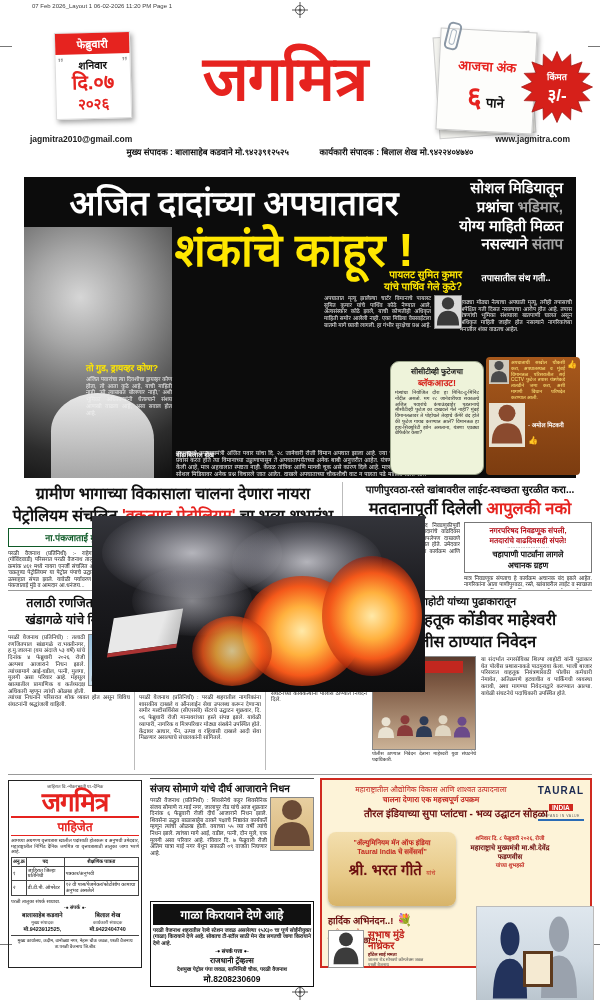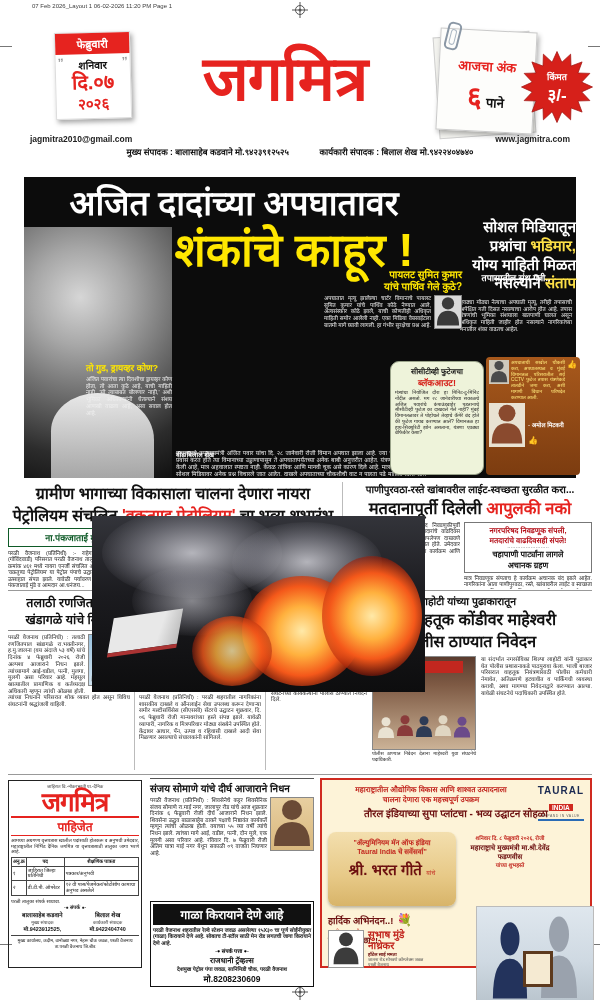--- a/index.html
+++ b/index.html
@@ -3,21 +3,21 @@
 <meta charset="utf-8">
 <style>
   html,body{margin:0;padding:0;background:#e9e9e9;}
   .page{position:relative;width:600px;height:1000px;background:#fff;margin:0 auto;
         font-family:"Liberation Sans","DejaVu Sans",sans-serif;overflow:hidden;}
   .abs{position:absolute;}
   .ctr{text-align:center;}
   .bt{font-size:6px;line-height:1.18;text-align:justify;color:#1c1c1c;}
   .btw{font-size:6px;line-height:1.2;text-align:justify;color:#efefef;}
   .red{color:#e6231f;}
-  .yellow{color:#fde047;}
+  .yellow{color:#a3a3a3;}
   
   .datebox{width:74px;background:#fff;box-shadow:2px 3px 5px rgba(0,0,0,.35);transform:rotate(-1.5deg);border:1px solid #ddd;}
   .datebox .mon{background:#e6231f;color:#fff;font-weight:700;font-size:11px;text-align:center;padding:3px 0;}
   .datebox .wk{font-weight:700;font-size:10.5px;text-align:center;color:#111;margin-top:4px;position:relative;}
   .datebox .wk::before{content:"\201D";color:#9a9a9a;position:absolute;left:2px;top:-3px;font-size:12px;}
   .datebox .wk::after{content:"\201D";color:#9a9a9a;position:absolute;right:2px;top:-3px;font-size:12px;}
   .datebox .dt{font-weight:800;font-size:20px;text-align:center;color:#e6231f;line-height:1.05;}
   .datebox .yr{font-weight:800;font-size:15px;text-align:center;color:#e6231f;padding-bottom:5px;}
   .masttitle{font-weight:800;color:#e6231f;font-size:62px;line-height:.95;letter-spacing:-1px;white-space:nowrap;}
   .tagline{font-weight:700;font-size:13.5px;color:#111;white-space:nowrap;}
@@ -138,21 +138,21 @@
       <div class="smoke" style="left:40px;top:50px;width:120px;height:70px;opacity:.7;"></div>
       <div class="fire1" style="left:150px;top:60px;width:120px;height:110px;"></div>
       <div class="fire1" style="left:230px;top:40px;width:100px;height:120px;"></div>
       <div class="fire1" style="left:100px;top:100px;width:80px;height:70px;opacity:.8;"></div>
       <div class="tail" style="left:18px;top:98px;"></div>
     </div>
 
     <div class="abs h-lead1 ctr" style="left:8px;top:2px;width:404px;z-index:3;">अजित दादांच्या अपघातावर</div>
     <div class="abs h-lead2 ctr" style="left:90px;top:40px;width:360px;z-index:3;">शंकांचे काहूर !</div>
 
-    <div class="abs sidehead" style="right:0;top:2px;width:152px;margin-top:39px;">
+    <div class="abs sidehead" style="right:13px;top:2px;width:152px;">
       <span>सोशल मिडियातून</span><br>
       <span>प्रश्नांचा </span><span class="yellow">भडिमार,</span><br>
       <span>योग्य माहिती मिळत</span><br>
       <span>नसल्याने </span><span class="yellow">संताप</span>
     </div>
 
     <div class="abs" style="right:4px;top:94px;width:112px;">
       <div class="ctr" style="color:#fff;font-weight:800;font-size:9px;margin-bottom:15px;">तपासातील संथ गती..</div>
       <div class="btw" style="font-size:5.6px;">एवढ्या मोठ्या नेत्याचा अपघाती मृत्यू, तरीही तपासाची अपेक्षित गती दिसत नसल्याचा आरोप होत आहे. तपास यंत्रणांची भूमिका संशयाला खतपाणी घालत असून अधिकृत माहिती जाहीर होत नसल्याने नागरिकांच्या मनातील शंका वाढतच आहेत.</div>
     </div>
@@ -405,21 +405,21 @@
       </div>
     </div>
 
     <div class="abs adcream" style="left:312px;top:0;width:272px;height:190px;box-sizing:border-box;padding:4px;">
       <div class="abs" style="right:6px;top:5px;text-align:center;">
         <div style="font-weight:800;font-size:10px;color:#1b2a52;letter-spacing:1px;">TAURAL</div>
         <div style="font-weight:800;font-size:6.5px;color:#fff;background:#d02a20;display:inline-block;padding:0 3px;">INDIA</div>
         <div style="font-size:3.5px;color:#666;letter-spacing:.5px;">EXPAND IN VALUE</div>
         <div style="height:2px;background:#2a6bb5;margin-top:1px;"></div>
       </div>
-      <div class="ctr" style="font-weight:700;font-size:7.5px;color:#c2271f;width:210px;">महाराष्ट्रातील औद्योगिक विकास आणि शाश्वत उत्पादनाला</div>
+      <div class="ctr" style="font-weight:400;font-size:7.5px;color:#c2271f;width:210px;">महाराष्ट्रातील औद्योगिक विकास आणि शाश्वत उत्पादनाला</div>
       <div class="ctr" style="font-weight:700;font-size:7.5px;color:#c2271f;width:210px;">चालना देणारा एक महत्त्वपूर्ण उपक्रम</div>
       <div class="ctr" style="font-weight:800;font-size:10px;color:#6d1010;margin-top:2px;white-space:nowrap;">तौरल इंडियाच्या सुपा प्लांटचा - भव्य उद्घाटन सोहळा</div>
 
       <div class="abs scroll" style="left:6px;top:52px;width:128px;height:74px;padding:6px 4px;box-sizing:border-box;">
         <div class="ctr" style="font-weight:700;font-size:7px;color:#c2271f;">"ॲल्युमिनियम मॅन ऑफ इंडिया</div>
         <div class="ctr" style="font-weight:700;font-size:7px;color:#c2271f;">Taural India चे सर्वेसर्वा"</div>
         <div class="ctr" style="margin-top:3px;">
           <span style="font-weight:800;font-size:15px;color:#6d1010;">श्री. भरत गीते</span>
           <span style="font-size:6px;color:#c2271f;">यांचे</span>
         </div>

